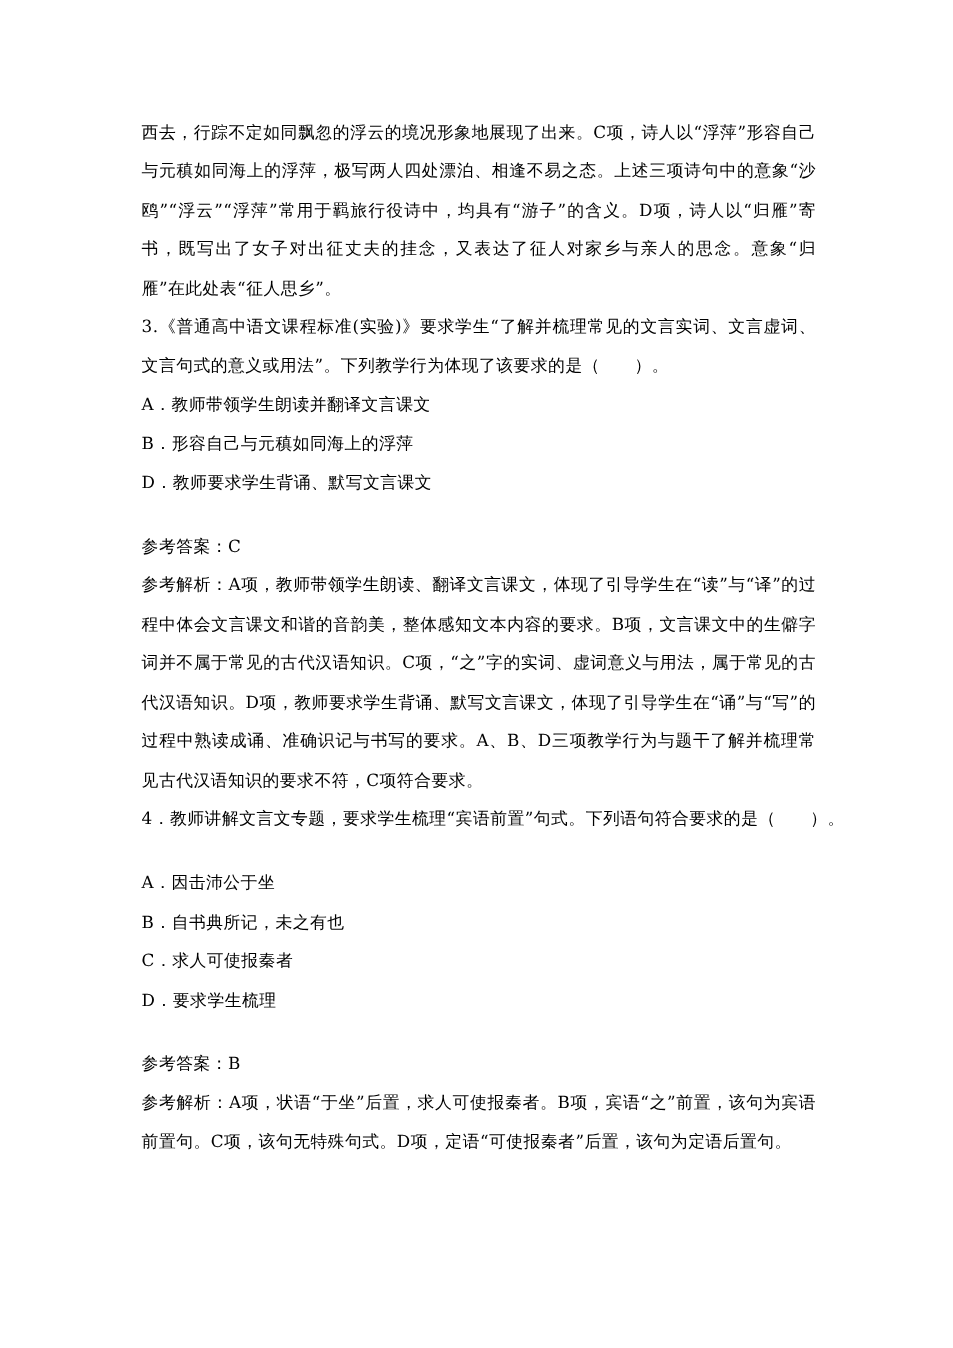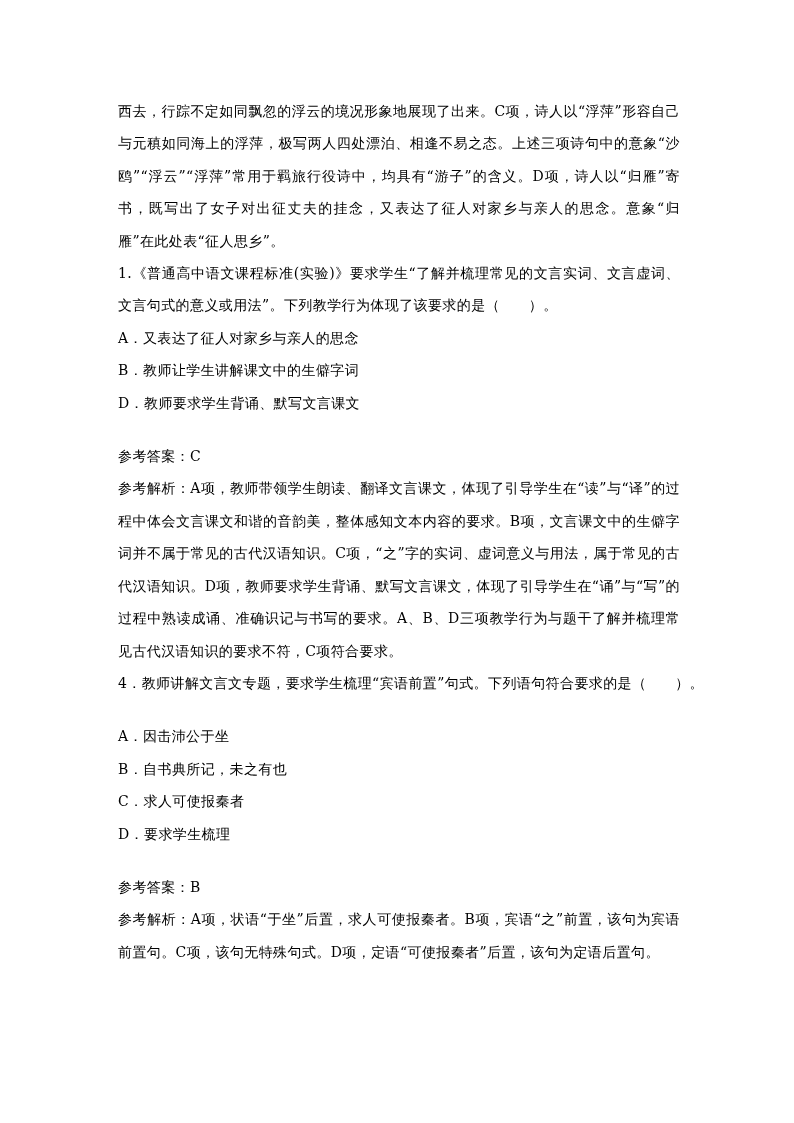--- a/index.html
+++ b/index.html
@@ -39,24 +39,24 @@
     height: 21px;
   }
 </style>
 </head>
 <body>
 
 <div class="page">
 
   <p class="para">西去，行踪不定如同飘忽的浮云的境况形象地展现了出来。C项，诗人以“浮萍”形容自己与元稹如同海上的浮萍，极写两人四处漂泊、相逢不易之态。上述三项诗句中的意象“沙鸥”“浮云”“浮萍”常用于羁旅行役诗中，均具有“游子”的含义。D项，诗人以“归雁”寄书，既写出了女子对出征丈夫的挂念，又表达了征人对家乡与亲人的思念。意象“归雁”在此处表“征人思乡”。</p>
 
-  <p class="para">1.《普通高中语文课程标准(实验)》要求学生“了解并梳理常见的文言实词、文言虚词、文言句式的意义或用法”。下列教学行为体现了该要求的是（　　）。</p>
+  <p class="para">3.《普通高中语文课程标准(实验)》要求学生“了解并梳理常见的文言实词、文言虚词、文言句式的意义或用法”。下列教学行为体现了该要求的是（　　）。</p>
 
-  <p class="para option">A．又表达了征人对家乡与亲人的思念</p>
-  <p class="para option">B．教师让学生讲解课文中的生僻字词</p>
+  <p class="para option">A．教师带领学生朗读并翻译文言课文</p>
+  <p class="para option">B．形容自己与元稹如同海上的浮萍</p>
   <p class="para option">D．教师要求学生背诵、默写文言课文</p>
 
   <div class="blank-line"></div>
 
   <p class="para answer">参考答案：C</p>
 
   <p class="para">参考解析：A项，教师带领学生朗读、翻译文言课文，体现了引导学生在“读”与“译”的过程中体会文言课文和谐的音韵美，整体感知文本内容的要求。B项，文言课文中的生僻字词并不属于常见的古代汉语知识。C项，“之”字的实词、虚词意义与用法，属于常见的古代汉语知识。D项，教师要求学生背诵、默写文言课文，体现了引导学生在“诵”与“写”的过程中熟读成诵、准确识记与书写的要求。A、B、D三项教学行为与题干了解并梳理常见古代汉语知识的要求不符，C项符合要求。</p>
 
   <p class="para oneline">4．教师讲解文言文专题，要求学生梳理“宾语前置”句式。下列语句符合要求的是（　　）。</p>
 

